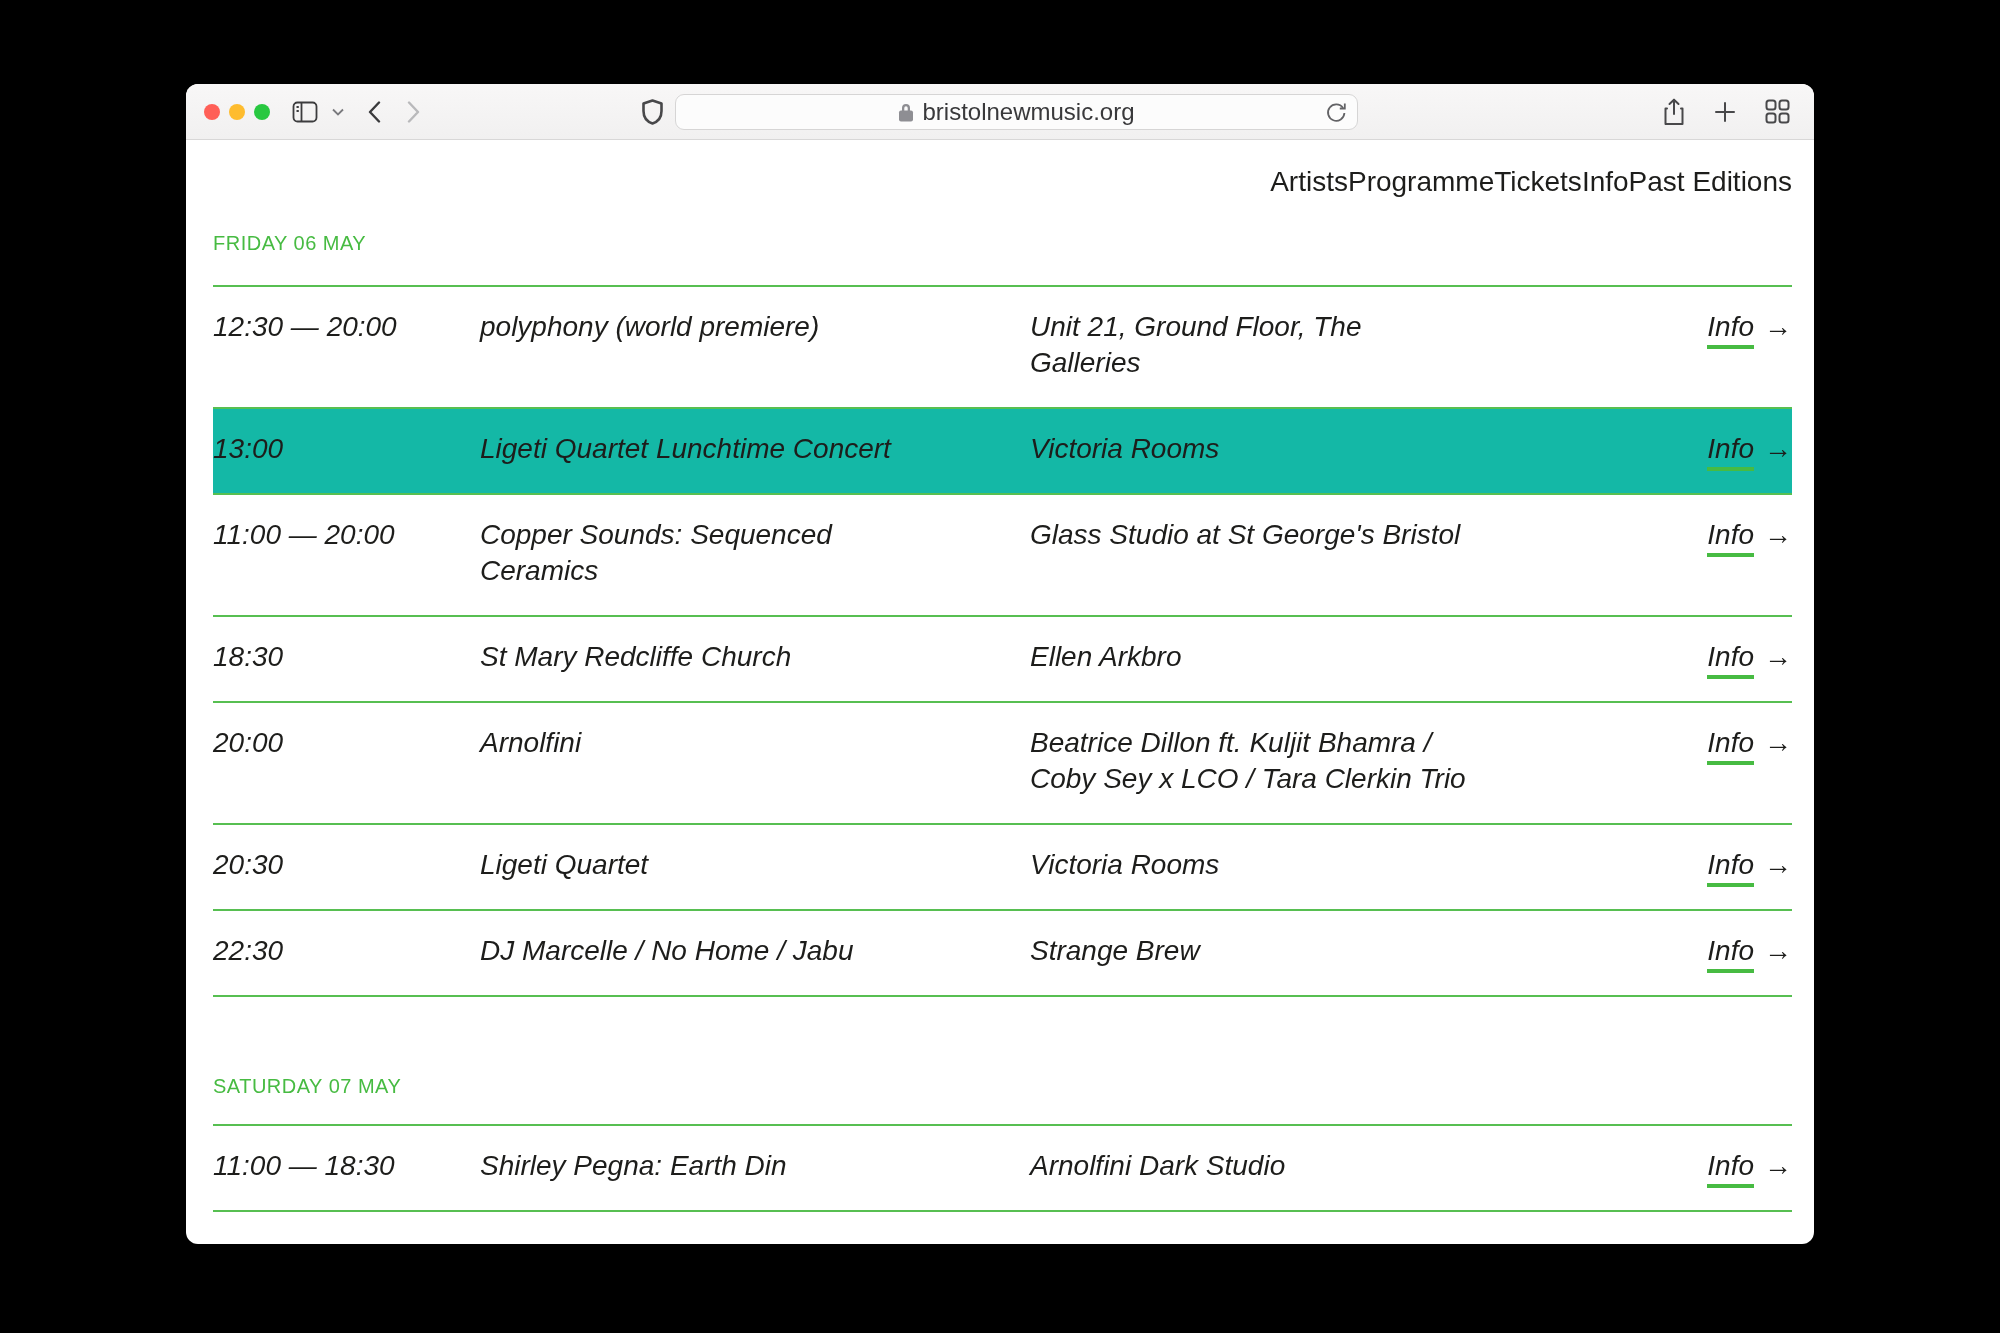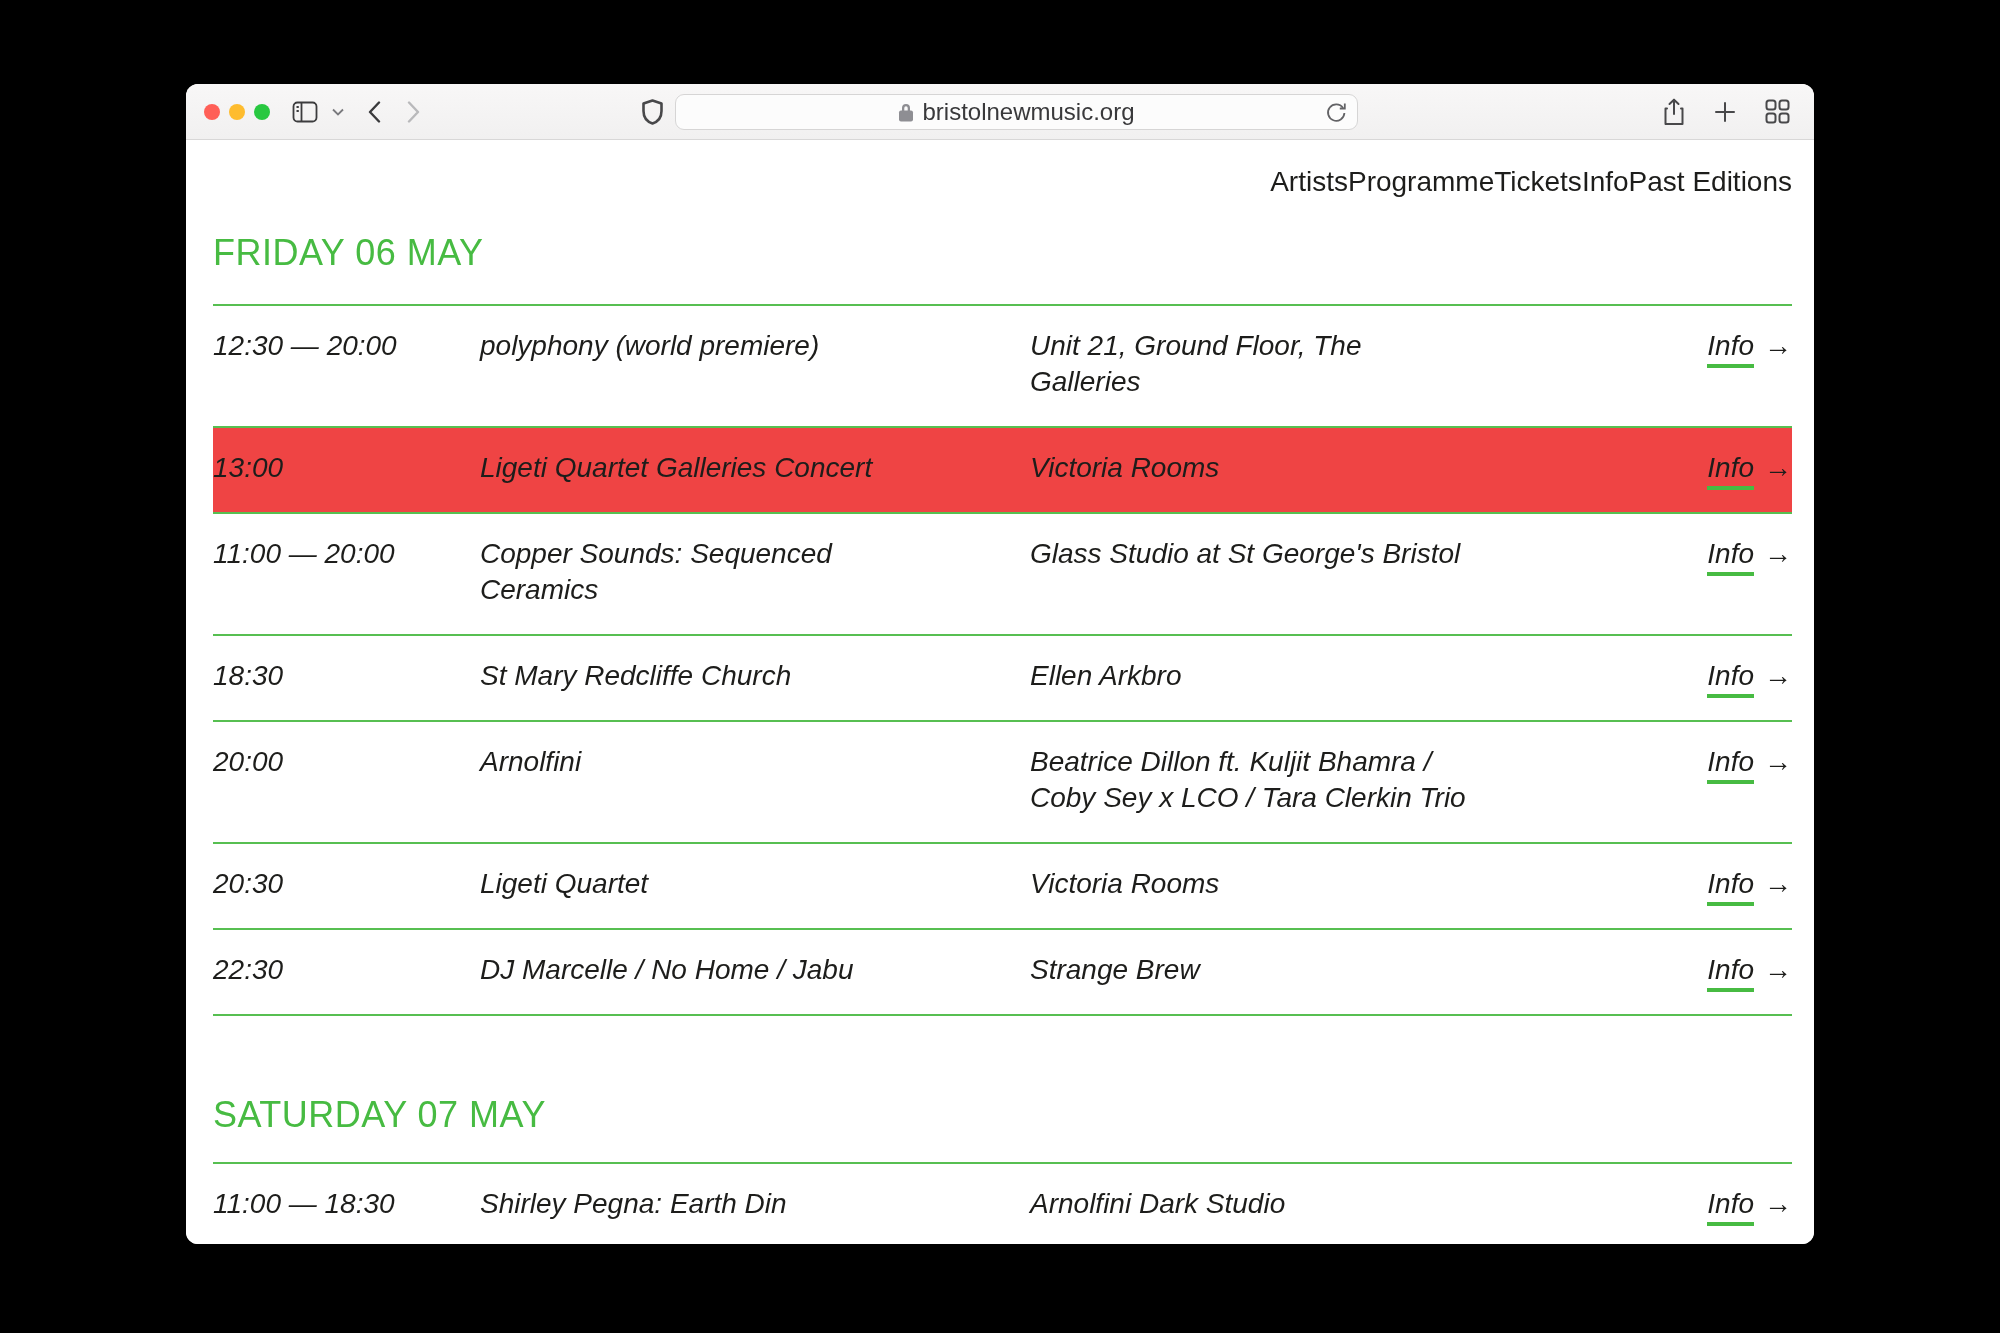--- a/index.html
+++ b/index.html
@@ -51,33 +51,33 @@
   .reload{position:absolute;right:9px;top:5px;}
   .tb-right{position:absolute;right:24px;display:flex;align-items:center;gap:28px;}
   
   .page{padding:0 22px 0 27px;background:#fff;}
   .nav{
     display:flex;justify-content:flex-end;
     padding-top:26px;font-size:28px;color:var(--ink);
   }
   .nav a{color:var(--ink);text-decoration:none;}
   .day-heading{
-    color:var(--green);font-size:36px;font-weight:400;
+    color:var(--green);font-size:20px;font-weight:400;
     letter-spacing:.5px;margin:34px 0 30px;
   }
   .day-heading.second{margin-top:78px;margin-bottom:26px;}
   .rows{border-bottom:2px solid var(--line-green);}
   .row{
     display:grid;grid-template-columns:267px 550px 1fr auto;
     align-items:start;
     border-top:2px solid var(--line-green);
     padding:22px 0 26px;
     font-size:28px;line-height:36px;color:var(--ink);font-style:italic;
   }
-  .row.highlighted{background:#ef4444;}
+  .row.highlighted{background:#14b8a6;}
   .cell.title{max-width:500px;white-space:pre-line;padding-right:20px;}
   .cell.venue{max-width:520px;white-space:pre-line;padding-right:20px;}
   .cell.info{
     justify-self:end;text-decoration:none;color:var(--ink);
     white-space:nowrap;cursor:pointer;
   }
   .info-label{border-bottom:4px solid var(--green);padding-bottom:3px;}
   .info-arrow{margin-left:10px;}
 </style>
 </head>
@@ -183,21 +183,21 @@
       <div class="row">
         <div class="cell time">12:30 — 20:00</div>
         <div class="cell title">polyphony (world premiere)</div>
         <div class="cell venue">Unit 21, Ground Floor, The
 Galleries</div>
         <a class="cell info"><span class="info-label">Info</span><span class="info-arrow">→</span></a>
       </div>
 
       <div class="row highlighted">
         <div class="cell time">13:00</div>
-        <div class="cell title">Ligeti Quartet Galleries Concert</div>
+        <div class="cell title">Ligeti Quartet Lunchtime Concert</div>
         <div class="cell venue">Victoria Rooms</div>
         <a class="cell info"><span class="info-label">Info</span><span class="info-arrow">→</span></a>
       </div>
 
       <div class="row">
         <div class="cell time">11:00 — 20:00</div>
         <div class="cell title">Copper Sounds: Sequenced
 Ceramics</div>
         <div class="cell venue">Glass Studio at St George's Bristol</div>
         <a class="cell info"><span class="info-label">Info</span><span class="info-arrow">→</span></a>

